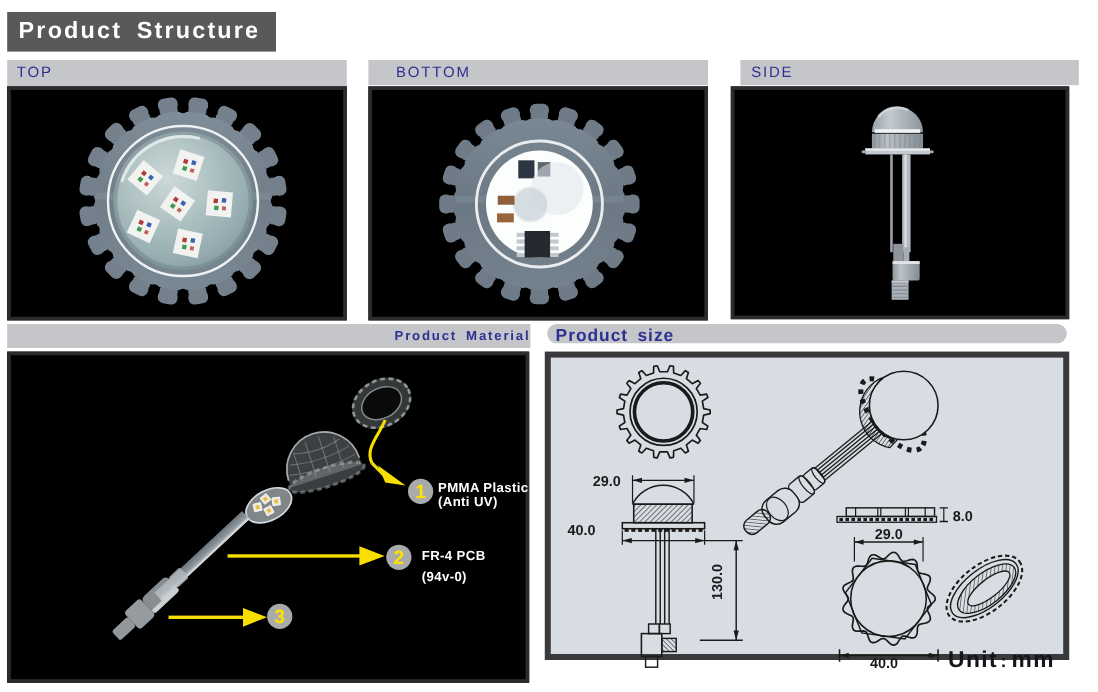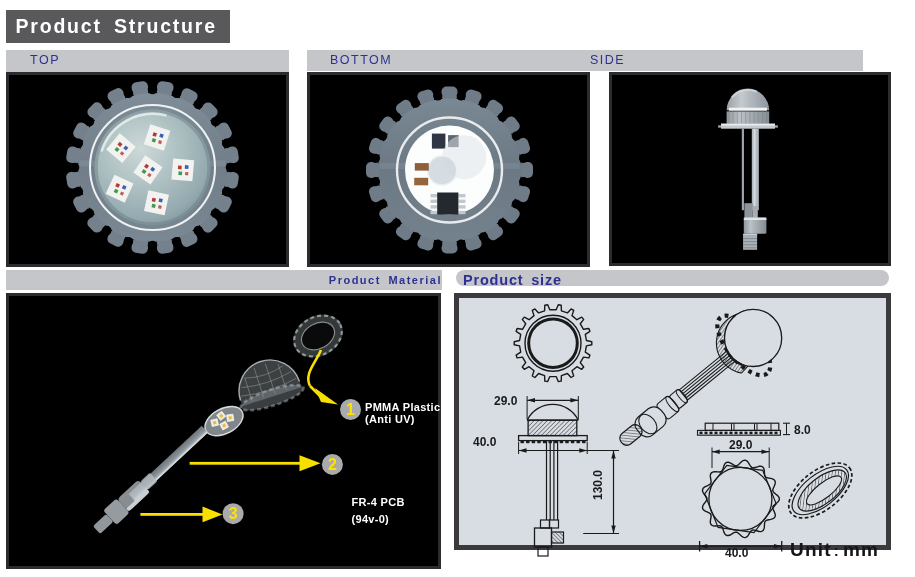--- a/index.html
+++ b/index.html
@@ -3,23 +3,23 @@
 <style>
 * { margin:0; padding:0; box-sizing:border-box; }
 body { width:915px; height:577px; background:#fff; position:relative; font-family:"Liberation Sans", sans-serif; overflow:hidden; }
 .abs { position:absolute; }
 .labelbar { background:#c5c6ca; color:#2e3192; }
 .blackpanel { background:#000; border:3px solid #2c2c2e; }
 </style></head>
 <body>
 <div class="abs" style="left:5.5px; top:9.5px; width:224px; height:33.5px; background:#59595b; color:#fff; font-weight:bold; font-size:19.5px; letter-spacing:1.8px; line-height:33px; padding-left:10px; word-spacing:5px;">Product Structure</div>
 
-<div class="abs labelbar" style="left:6px; top:49.5px; width:283px; height:33px; font-size:12.5px; letter-spacing:1.5px; line-height:21px; padding-left:24px;">TOP</div>
+<div class="abs labelbar" style="left:6px; top:49.5px; width:283px; height:33px; font-size:12.5px; letter-spacing:1.5px; line-height:21px; padding-left:8px;">TOP</div>
 <div class="abs labelbar" style="left:307px; top:49.5px; width:283px; height:21px; font-size:12.5px; letter-spacing:1.5px; line-height:21px; padding-left:23px;">BOTTOM</div>
-<div class="abs labelbar" style="left:581px; top:49.5px; width:282px; height:21px; font-size:12.5px; letter-spacing:1.5px; line-height:21px; padding-left:9px;">SIDE</div>
+<div class="abs labelbar" style="left:617px; top:49.5px; width:282px; height:21px; font-size:12.5px; letter-spacing:1.5px; line-height:21px; padding-left:9px;">SIDE</div>
 
 <div class="abs blackpanel" style="left:6px; top:72px; width:283px; height:194.5px;"><svg width="277" height="188" viewBox="0 0 277 188">
       <defs>
 <radialGradient id="domeTop" cx="40%" cy="34%" r="75%">
 <stop offset="0%" stop-color="#ccd9d8"></stop>
           <stop offset="45%" stop-color="#adc0c1"></stop>
           <stop offset="80%" stop-color="#94aab0"></stop>
           <stop offset="100%" stop-color="#7c919a"></stop>
 </radialGradient>
 <linearGradient id="gearTop" x1="0" y1="0" x2="0" y2="1">
@@ -302,21 +302,21 @@
       <rect x="131.4" y="217" width="64" height="2.8" fill="#f8df00"></rect>
       <polygon points="213.5,218.4 193.5,210.6 193.5,226.2" fill="#f8df00"></polygon>
       <circle cx="341.5" cy="113.5" r="10.5" fill="#a8aaac"></circle>
       <text x="341.5" y="119.0" font-family="Liberation Sans, sans-serif" font-size="16" font-weight="bold" fill="#ffe100" text-anchor="middle">1</text>
       <circle cx="323.4" cy="168.4" r="10.5" fill="#a8aaac"></circle>
       <text x="323.4" y="173.9" font-family="Liberation Sans, sans-serif" font-size="16" font-weight="bold" fill="#ffe100" text-anchor="middle">2</text>
       <circle cx="224.1" cy="217.7" r="10.5" fill="#a8aaac"></circle>
       <text x="224.1" y="223.2" font-family="Liberation Sans, sans-serif" font-size="16" font-weight="bold" fill="#ffe100" text-anchor="middle">3</text>
     </svg>
 <div class="abs" style="left:356px; top:104.5px; color:#fff; font-weight:bold; font-size:11px; letter-spacing:0.3px; line-height:12.5px; white-space:nowrap;">PMMA Plastic<br>(Anti UV)</div>
-<div class="abs" style="left:342.5px; top:160px; color:#fff; font-weight:bold; font-size:11px; letter-spacing:0.3px; line-height:17px; white-space:nowrap;margin-top:38px;">FR-4 PCB<br>(94v-0)</div>
+<div class="abs" style="left:342.5px; top:160px; color:#fff; font-weight:bold; font-size:11px; letter-spacing:0.3px; line-height:17px; white-space:nowrap;">FR-4 PCB<br>(94v-0)</div>
 </div>
 <div class="abs" style="left:454px; top:293px; width:436.5px; height:257px; background:#d8dde4; border:5px solid #3a3a3c;"><svg width="426" height="266" viewBox="0 0 426 266">
       <defs>
 <pattern id="hatch" width="3.1" height="3.1" patternTransform="rotate(45)" patternUnits="userSpaceOnUse">
 <line x1="0" y1="0" x2="0" y2="3.1" stroke="#1a1a1a" stroke-width="0.9"></line>
 </pattern>
 <pattern id="hatch2" width="2.8" height="2.8" patternTransform="rotate(-45)" patternUnits="userSpaceOnUse">
 <line x1="0" y1="0" x2="0" y2="2.8" stroke="#1a1a1a" stroke-width="0.9"></line>
 </pattern>
 <mask id="domeMask">

